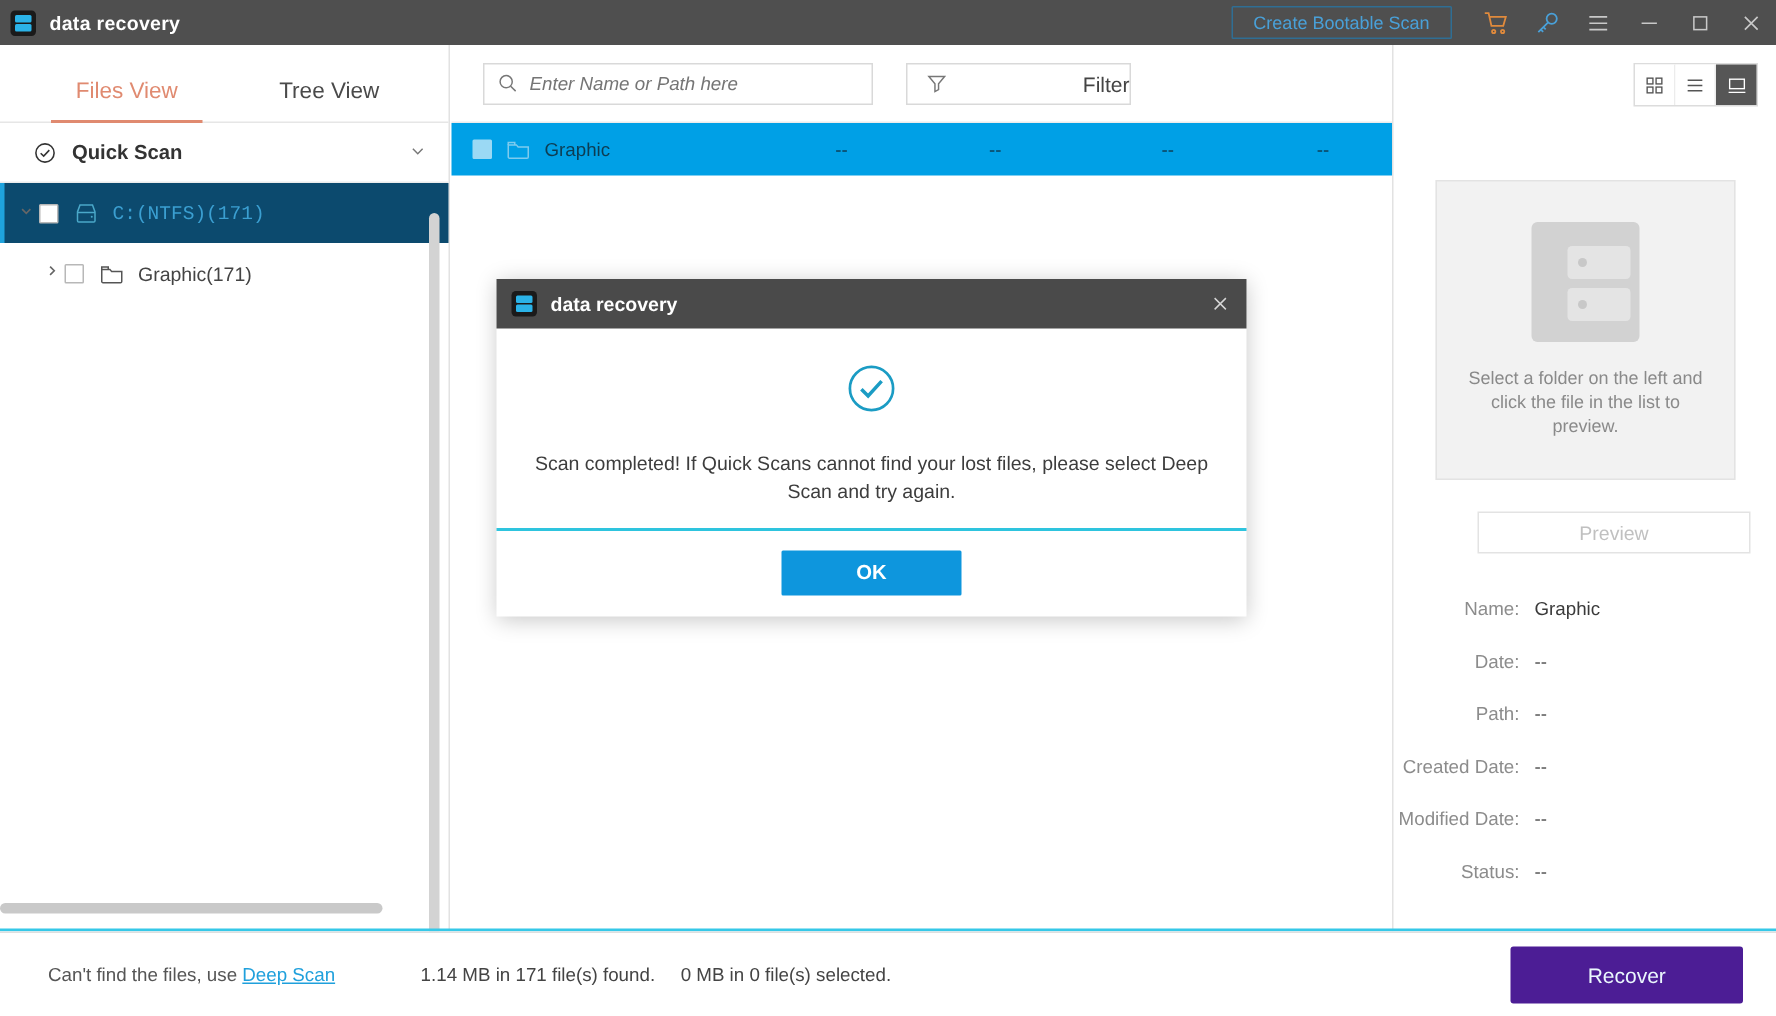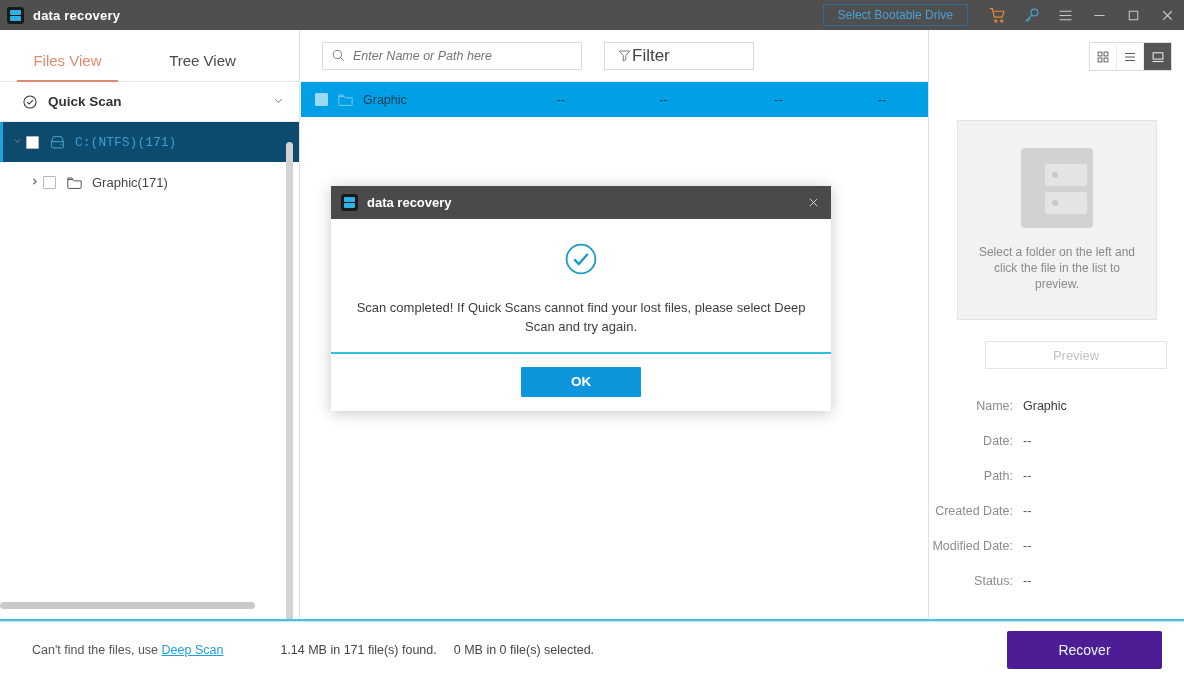--- a/index.html
+++ b/index.html
@@ -47,21 +47,21 @@
   .tb-icon.cart { color: #e08a3c; }
   .tb-icon.key  { color: #49a0d8; }
 
   
   .sidebar {
     position: absolute; left: 0; top: 30px; width: 300px; height: 591px;
     background: #ffffff; border-right: 1px solid #e2e2e2;
   }
   .tabs {
     height: 52px; display: flex; align-items: flex-end;
-    border-bottom: 1px solid #e6e6e6; position: relative;
+    border-bottom: 1px solid #e6e6e6; position: relative; padding-left: 17px;
   }
   .tab {
     font-size: 15px; color: #4a4a4a; padding: 0 0 12px 0;
     position: relative; text-align: center;
   }
   .tab.files { width: 135px; color: #e08a70; }
   .tab.tree  { width: 135px; }
   .tab.files::after {
     content: ""; position: absolute; left: 17px; right: 17px; bottom: -1px;
     height: 2px; background: #e08a70;
@@ -115,21 +115,21 @@
   }
   .search-box input {
     border: 0; outline: 0; flex: 1; font-size: 12.5px; font-style: italic;
     color: #555; font-family: "Liberation Sans", sans-serif; margin-left: 7px;
     background: transparent;
   }
   .filter-box {
     width: 150px; height: 28px; border: 1px solid #d9d9d9; display: flex;
     align-items: center; margin-left: 22px; background: #fff;
   }
-  .filter-box .ftext { flex: 1; text-align: left; font-size: 17px; color: #444; }
+  .filter-box .ftext { flex: 1; text-align: right; font-size: 14px; color: #444; }
 
   .thead {
     height: 30px; display: flex; align-items: center;
     border-bottom: 1px solid #e6e6e6; font-size: 12.5px; color: #4a4a4a;
     background: #fff;
   }
   .th { height: 30px; display: flex; align-items: center; justify-content: center;
         border-right: 1px solid #ededed; }
   .th.name {
     width: 215px; justify-content: flex-start; padding-left: 14px; gap: 0;
@@ -271,21 +271,21 @@
 <div id="app">
 
   <div class="titlebar">
     <div class="app-icon">
       <i class="b1"></i>
         <i class="b2"></i>
     </div>
     <div class="app-title">data recovery</div>
 
     <div class="tb-right">
-      <div class="boot-btn">Select Bootable Drive</div>
+      <div class="boot-btn">Create Bootable Scan</div>
 
       <div class="tb-icon cart">
         <svg width="17" height="17" viewBox="0 0 20 20" fill="none" stroke="currentColor" stroke-width="1.4">
           <path d="M1 2h3l2.2 10h9.3l2-7H5"></path>
           <circle cx="8" cy="16.5" r="1.3"></circle>
             <circle cx="15" cy="16.5" r="1.3"></circle>
         </svg>
       </div>
       <div class="tb-icon key">
         <svg width="17" height="17" viewBox="0 0 20 20" fill="none" stroke="currentColor" stroke-width="1.4">

